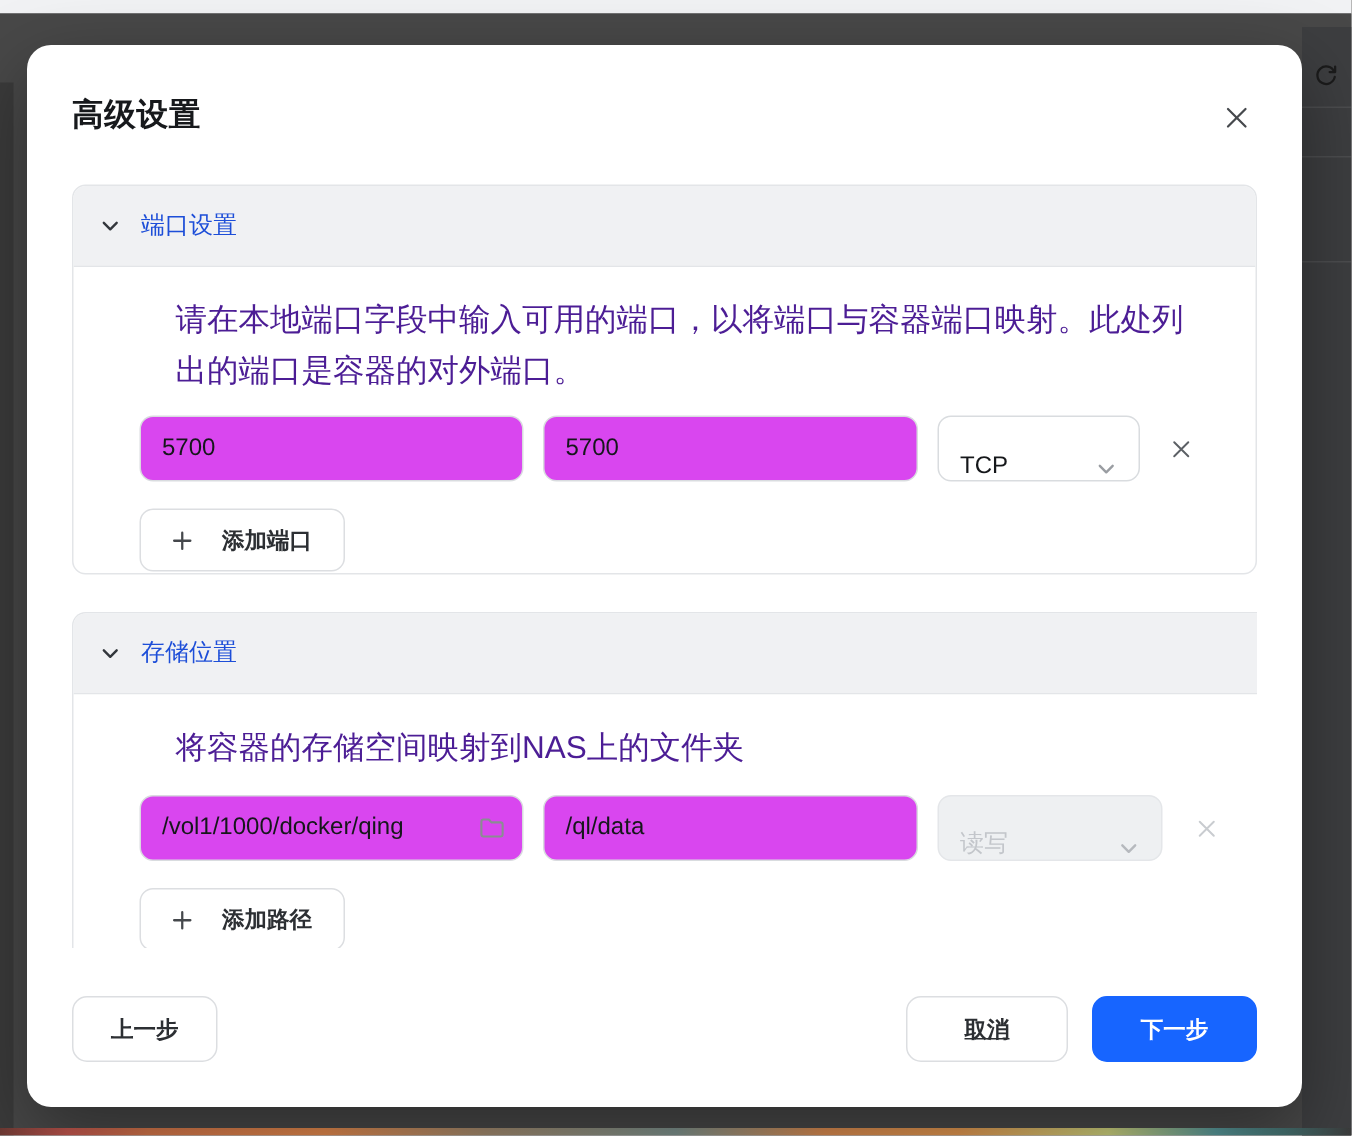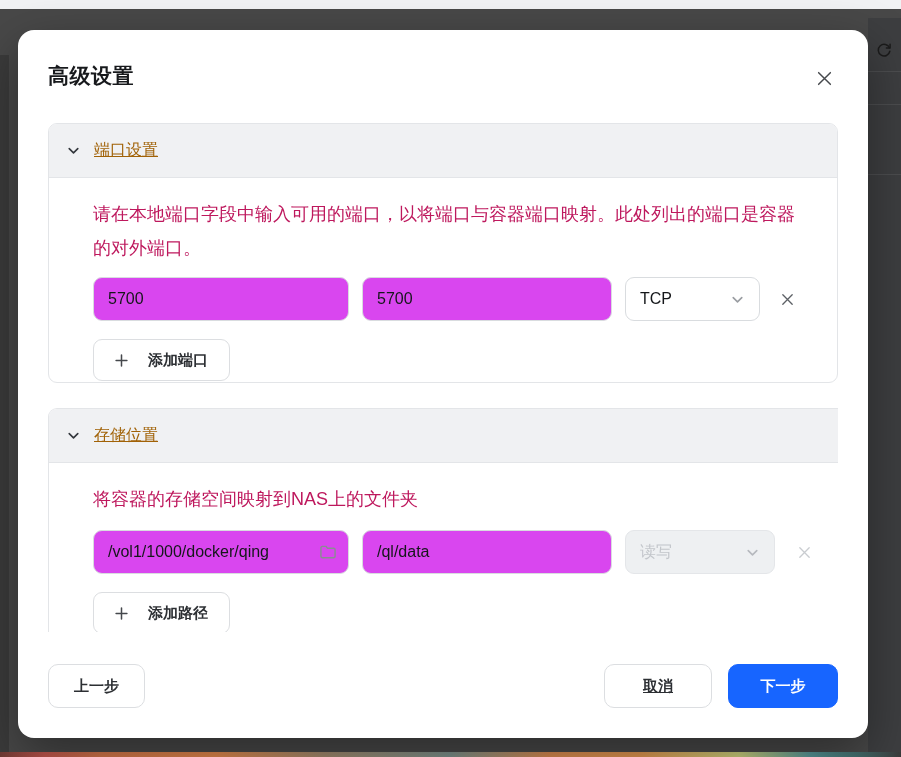--- a/index.html
+++ b/index.html
@@ -41,41 +41,41 @@
   .section-1 { top:93px; height:260px; }
   .section-2-clip { position:absolute; left:30px; top:378px; width:790px; height:224px; overflow:hidden; }
   .section-2 { position:relative; width:870px; height:260px; border:1px solid #e3e5e8; border-radius:9px 9px 0 0; border-bottom:none; background:#fff; }
 
   .section-header {
     height:54px; background:#f0f1f3; border-bottom:1px solid #e3e5e8;
     border-radius:8px 8px 0 0; display:flex; align-items:center; padding-left:17px;
     cursor:pointer;
   }
   .section-header .chev { display:flex; margin-right:13px; }
-  .section-title { font-size:16px; color:#a16207;text-decoration:underline; }
+  .section-title { font-size:16px; color:#1d4ed8; }
 
   .section-body { padding:19px 40px 0 44px; }
-  .section-desc { font-size:18px; line-height:34px; color:#be185d; margin-bottom:12px; max-width:710px; }
+  .section-desc { font-size:21px; line-height:34px; color:#4c1d95; margin-bottom:12px; max-width:710px;margin-left:24px; }
   .section-desc.single { margin-bottom:14px; }
 
   .field-row { display:flex; align-items:center; margin-bottom:18px; }
   .text-input {
     height:44px; border:1px solid #d9dcdf; border-radius:9px; background:#d946ef;
     font-size:16px; color:#15171a; padding:0 14px; outline:none;
     font-family: "Liberation Sans", "DejaVu Sans", sans-serif;
   }
   .inp-wrap { position:relative; margin-right:13px; }
   .inp-1 { width:256px; }
   .inp-1.with-icon { }
   .inp-2 { width:250px; }
   .folder-btn { position:absolute; right:10px; top:50%; transform:translateY(-50%); width:22px; height:22px; display:flex; align-items:center; justify-content:center; cursor:pointer; }
 
   .select-box {
     width:150px; height:44px; border:1px solid #d9dcdf; border-radius:9px; background:#fff;
-    display:flex; align-items:center; justify-content:space-between; padding:0 14px;
+    display:flex; align-items:flex-end; justify-content:space-between; padding:0 14px;
     font-size:16px; color:#15171a; cursor:pointer; margin-right:15px;
   }
   .select-box.disabled { background:#eef0f2; color:#c3c6cb; border-color:#e4e6e9; cursor:default; }
 
   .remove-btn { width:22px; height:22px; display:flex; align-items:center; justify-content:center; cursor:pointer; margin-left:3px; }
   .remove-btn.disabled { cursor:default; }
 
   .add-btn {
     display:inline-flex; align-items:center; gap:20px; height:42px; padding:0 21px;
     border:1px solid #dcdee1; border-radius:9px; background:#fff; cursor:pointer;

